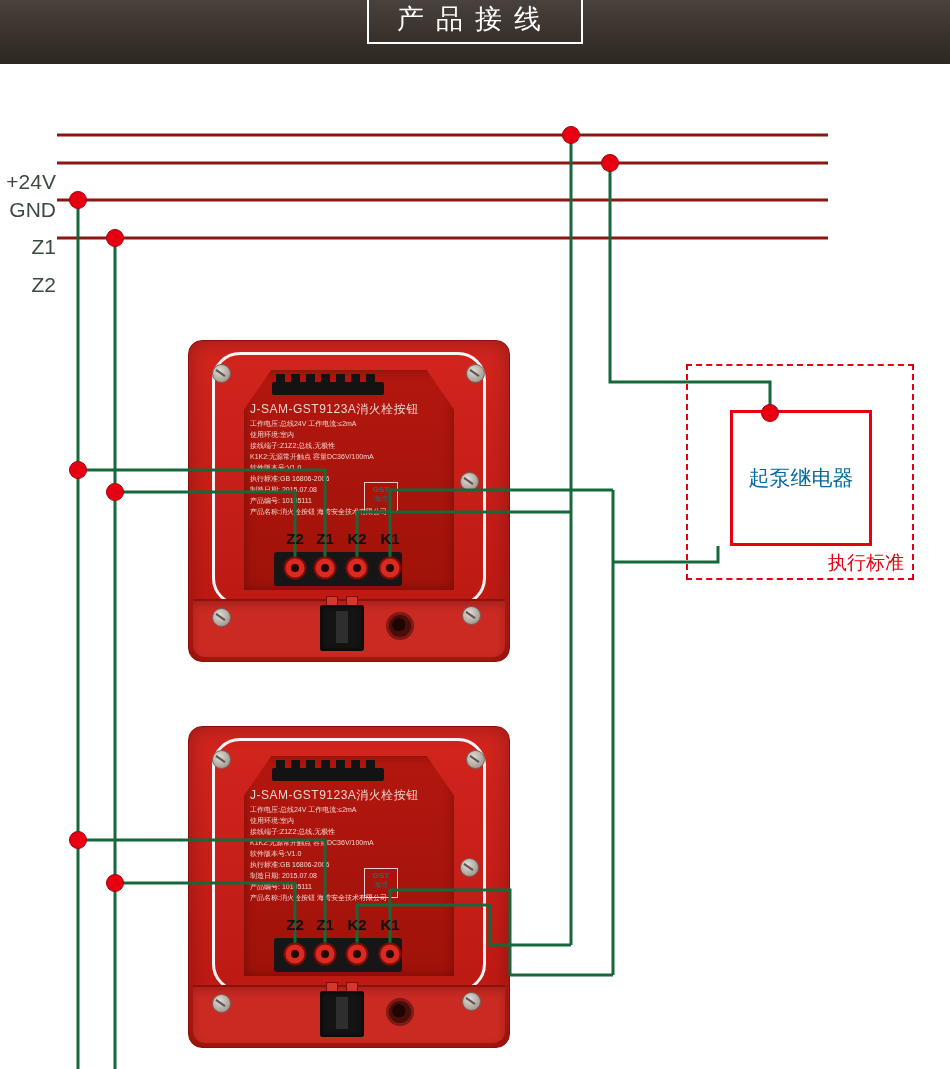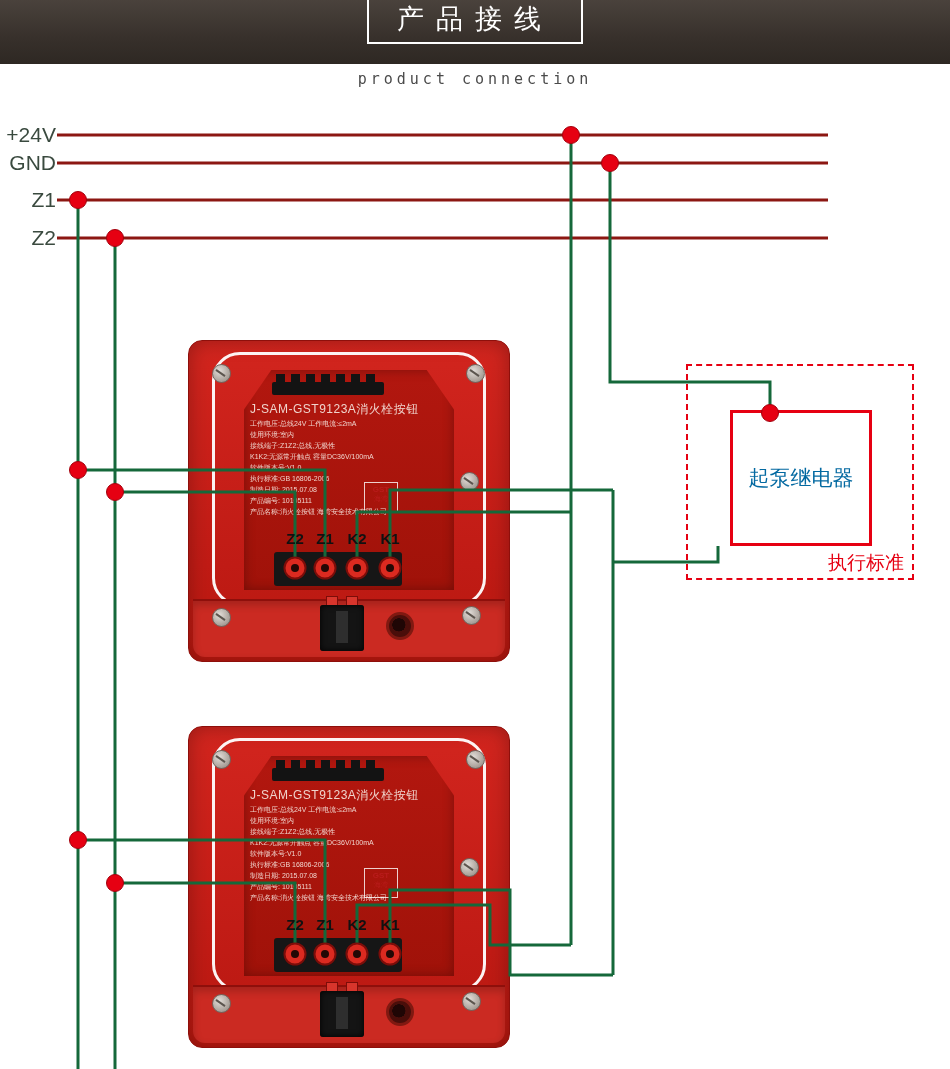--- a/index.html
+++ b/index.html
@@ -10,40 +10,40 @@
     background:linear-gradient(180deg,#4a423c 0%,#37302b 60%,#2e2823 100%);
     display:flex;justify-content:center;align-items:flex-end;z-index:1;}
   .title-box{border:2px solid #ffffff;padding:5px 28px;margin-bottom:20px;}
   .title-box .title{color:#ffffff;font-size:27px;letter-spacing:12px;font-weight:500;white-space:nowrap;}
   .subtitle{position:absolute;left:0;top:70px;width:950px;text-align:center;
     color:#4a4a4a;font-size:15px;letter-spacing:4px;
     font-family:"DejaVu Sans Mono","Liberation Mono",monospace;z-index:1;}
 
   
   .bus-label{position:absolute;left:0;width:56px;text-align:right;
-    color:#3a4a3f;font-size:21px;font-weight:500;line-height:26px;z-index:3;}
+    color:#3a4a3f;font-size:21px;font-weight:500;line-height:26px;z-index:3;margin-top:47px;}
 
   
   .device{position:absolute;left:188px;width:322px;height:322px;z-index:2;}
   .panel{position:absolute;inset:0;background:linear-gradient(180deg,#d2251e 0%,#c01b15 70%,#b8180f 100%);
     border:1px solid #8e0f0b;border-radius:14px;box-shadow:inset 0 0 20px rgba(0,0,0,.28);}
   .gasket{position:absolute;left:24px;top:12px;width:268px;height:248px;
     border:3px solid #ffffff;border-radius:28px;opacity:.95;}
   .module{position:absolute;left:56px;top:30px;width:210px;height:220px;
     background:linear-gradient(180deg,#b2170f 0%,#a01209 100%);
     clip-path:polygon(0 18%,13% 0,87% 0,100% 18%,100% 100%,0 100%);
     box-shadow:inset 0 0 12px rgba(0,0,0,.3);}
   .connector-tabs{position:absolute;left:88px;top:34px;width:104px;height:9px;
     background:repeating-linear-gradient(90deg,#131313 0 9px,transparent 9px 15px);}
   .connector-row{position:absolute;left:84px;top:42px;width:112px;height:13px;background:#131313;border-radius:2px;}
   .label-block{position:absolute;left:62px;top:64px;width:196px;color:#f0d3cc;
     font-size:7px;line-height:11px;text-align:left;}
   .label-block div:first-child{font-size:12px;margin-bottom:3px;letter-spacing:.5px;}
   .logo-box{position:absolute;left:176px;top:142px;width:32px;height:28px;
-    border:1px solid rgba(255,255,255,.8);color:#b91c1c;text-align:center;line-height:1.2;}
+    border:1px solid rgba(255,255,255,.8);color:#0f766e;text-align:center;line-height:1.2;}
   .logo-box .l1{font-size:8px;font-weight:bold;margin-top:2px;}
   .logo-box .l2{font-size:7px;}
   .terminal-base{position:absolute;left:86px;top:212px;width:128px;height:34px;background:#161616;border-radius:3px;}
   .bottom-strip{position:absolute;left:5px;right:5px;bottom:5px;height:56px;background:#cb2a22;
     border-top:2px solid #8e0f0b;border-radius:0 0 12px 12px;box-shadow:inset 0 4px 8px rgba(0,0,0,.2);}
   .screw{position:absolute;width:17px;height:17px;border-radius:50%;
     background:radial-gradient(circle at 38% 35%,#e2ddd8 0%,#b4aca5 55%,#8d847c 100%);
     border:1px solid #6f6861;}
   .screw::after{content:"";position:absolute;left:2px;top:7px;width:11px;height:2px;background:#5c554e;transform:rotate(35deg);}
   .clip{position:absolute;left:132px;top:256px;width:44px;height:60px;}
@@ -76,21 +76,20 @@
 </head>
 <body>
 
 <div id="canvas">
 
   <div class="header-bar">
     <div class="title-box">
       <div class="title">产品接线</div>
     </div>
   </div>
-  <div class="subtitle">product connection</div>
 
   <div class="bus-label" style="top:122px;">+24V</div>
   <div class="bus-label" style="top:150px;">GND</div>
   <div class="bus-label" style="top:187px;">Z1</div>
   <div class="bus-label" style="top:225px;">Z2</div>
 
   <div class="pump-box">
     <div class="relay-box">
       <span class="relay-label">起泵继电器</span>
     </div>

